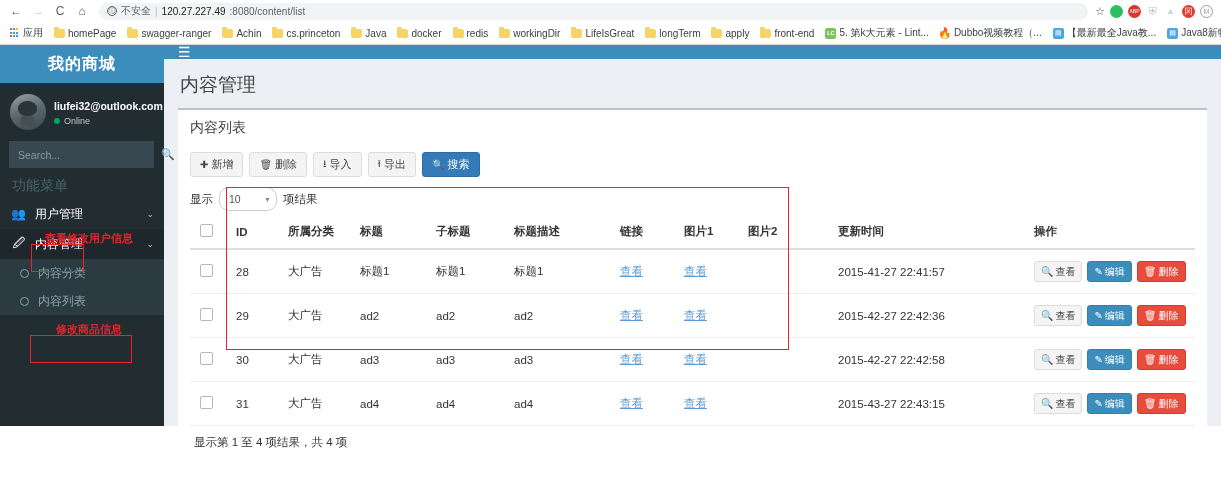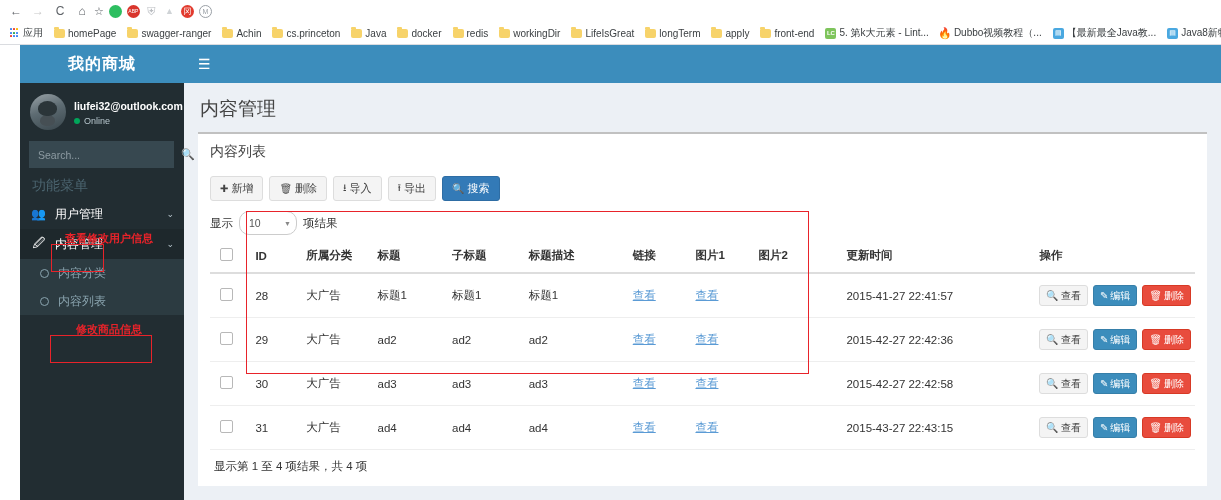--- a/index.html
+++ b/index.html
@@ -71,21 +71,21 @@
   .bm-ico {
     width: 11px; height: 11px; border-radius: 2px; flex: none;
     display: flex; align-items: center; justify-content: center;
     font-size: 6px; font-weight: bold; color: #fff;
   }
   .bm-lc { background: #7ec45c; }
   .bm-dubbo { background: transparent; color: #e8453c; font-size: 11px; }
   .bm-cal { background: #4aa8e0; color: #fff; font-size: 7px; }
 
   
-  .page { display: flex; width: 1221px; height: 455px; padding-left: 20px; }
+  .page { display: flex; width: 1221px; height: 381px; }
 
   
   .sidebar { width: 164px; background: #222d32; flex: none; position: relative; }
   .logo {
     height: 38px; background: #3c8dbc; color: #fff;
     display: flex; align-items: center; justify-content: center;
     font-size: 16px; font-weight: bold; letter-spacing: 1px;
   }
   .user-panel { display: flex; align-items: center; padding: 11px 8px 11px 10px; gap: 8px; }
   .avatar {
@@ -219,20 +219,27 @@
 <body>
 
 <div class="browser-chrome">
 
   <div class="omnibar-row">
     <div class="nav-btn">←</div>
     <div class="nav-btn disabled">→</div>
     <div class="nav-btn">C</div>
     <div class="nav-btn">⌂</div>
 
+    <div class="omnibox">
+      <span class="info-ico">ⓘ</span>
+      <span class="nosecure">不安全</span>
+      <span class="sep">|</span>
+      <span class="url-host">120.27.227.49</span>
+        <span class="url-path">:8080/content/list</span>
+    </div>
 
     <div class="omni-actions">
       <span class="star-ico">☆</span>
       <span class="ext-ico" style="background:#2dbe60"></span>
       <span class="ext-ico" style="background:#d9352c;font-size:5px">ABP</span>
       <span class="ext-ico" style="color:#b9bcc0;font-size:11px">⛨</span>
       <span class="ext-ico" style="color:#cfd3d6;font-size:9px">▲</span>
       <span class="ext-ico" style="background:#e23b2e;font-size:8px">冈</span>
       <span class="ext-ico" style="border:1px solid #9aa0a6;color:#9aa0a6;font-size:7px">M</span>
     </div>

